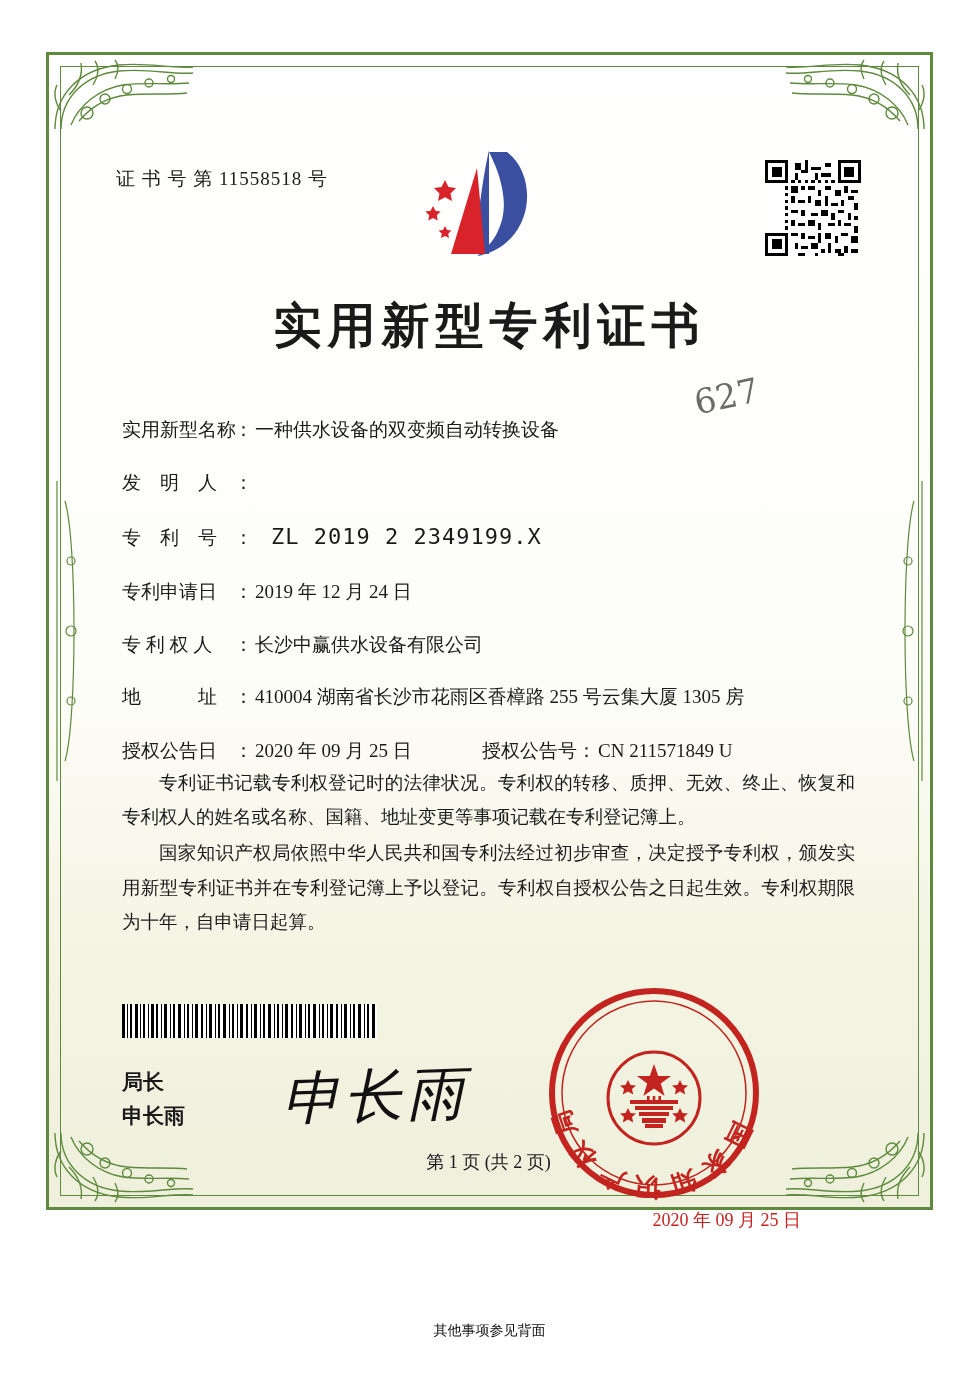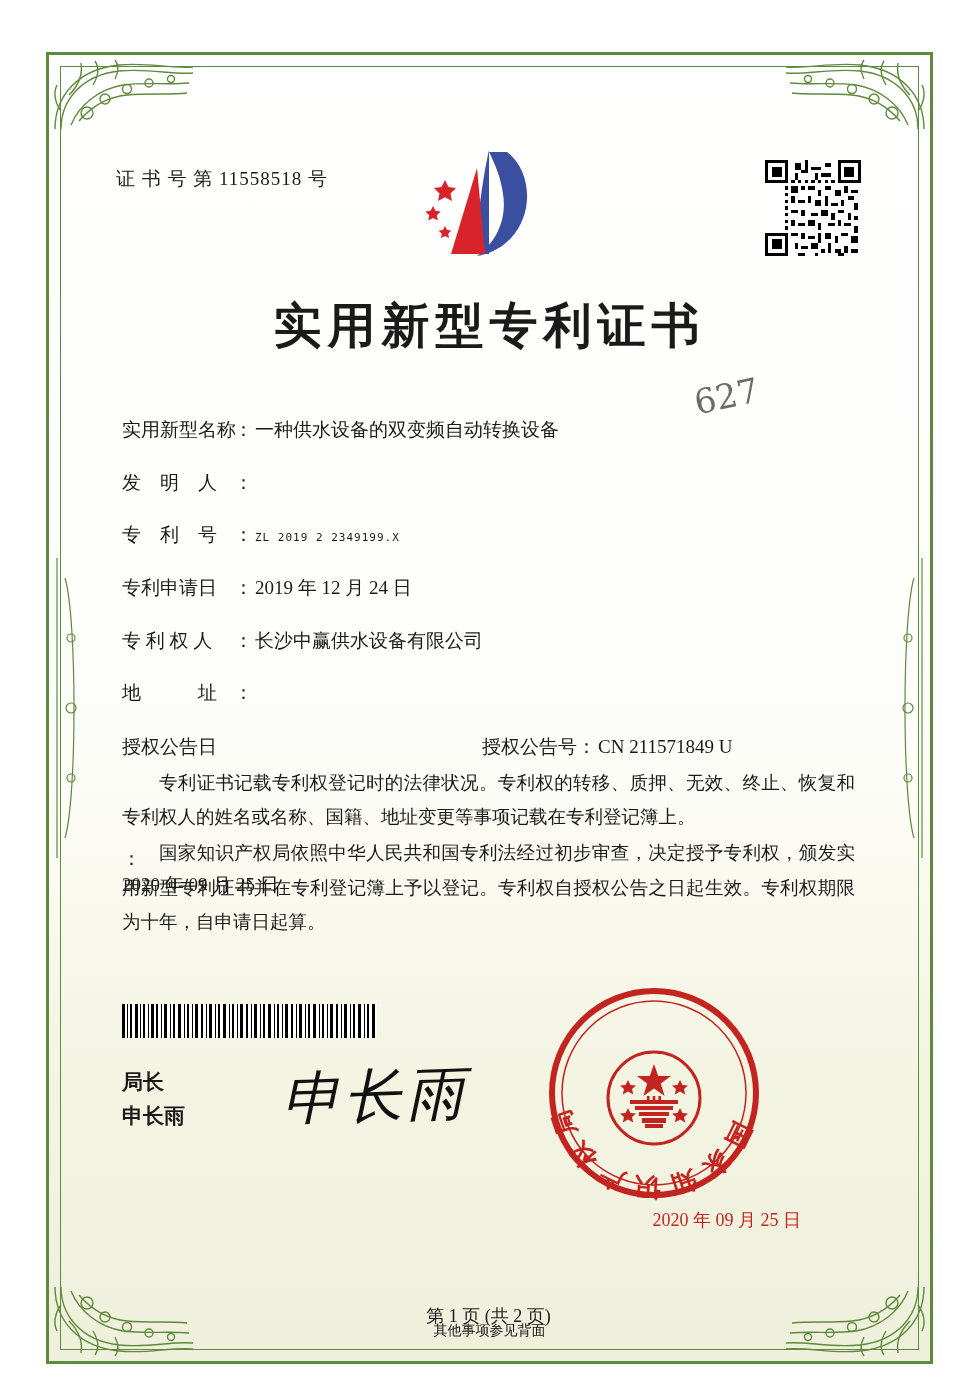--- a/index.html
+++ b/index.html
@@ -9,21 +9,21 @@
     font-family:"Liberation Serif","DejaVu Serif",serif;
     color:#1a1a1a;
     overflow:hidden;
     position:relative;
   }
 
   
   .certificate{
     position:absolute;
     left:46px; top:52px;
-    width:887px; height:1312px;
+    width:887px; height:1158px;
     background:linear-gradient(180deg,#ffffff 0%,#fdfdf8 55%,#f3f4e2 78%,#eef0dc 100%);
     box-sizing:border-box;
   }
   .border-outer{
     position:absolute; inset:0;
     border:3px solid #5f8a3e;
     box-sizing:border-box;
   }
   .border-inner{
     position:absolute; inset:14px;
@@ -118,30 +118,31 @@
     white-space:nowrap;
   }
   .f-colon{margin:0 2px 0 0;}
   .f-value{
     flex:1 1 auto;
     white-space:nowrap;
     font-family:"Liberation Serif","DejaVu Serif",serif;
   }
   .f-value.mono{
     font-family:"DejaVu Sans Mono","Liberation Mono",monospace;
-    font-size:11px;
+    font-size:22px;
     letter-spacing:1px;
+    margin-left:16px;
   }
   .field-split{
     display:flex;
     align-items:baseline;
     font-size:19px;
     margin-bottom:26px;
   }
-  .split-left{display:flex;align-items:flex-start;width:360px;flex-direction:column;}
+  .split-left{display:flex;align-items:flex-start;width:360px;}
   .split-right{display:flex;align-items:baseline;}
 
   
   .paras{
     position:absolute;
     left:62px; right:64px; top:700px;
     font-size:18.5px;
     line-height:1.85;
     text-align:justify;
   }
@@ -464,20 +465,21 @@
 
       <div class="field">
         <span class="f-label">专 利 权 人</span>
         <span class="f-colon">：</span>
         <span class="f-value">长沙中赢供水设备有限公司</span>
       </div>
 
       <div class="field">
         <span class="f-label">地　　　址</span>
         <span class="f-colon">：</span>
+        <span class="f-value">410004 湖南省长沙市花雨区香樟路 255 号云集大厦 1305 房</span>
       </div>
 
       <div class="field-split">
         <span class="split-left">
           <span class="f-label">授权公告日</span>
           <span class="f-colon">：</span>
           <span class="f-value">2020 年 09 月 25 日</span>
         </span>
         <span class="split-right">
           <span>授权公告号</span>

